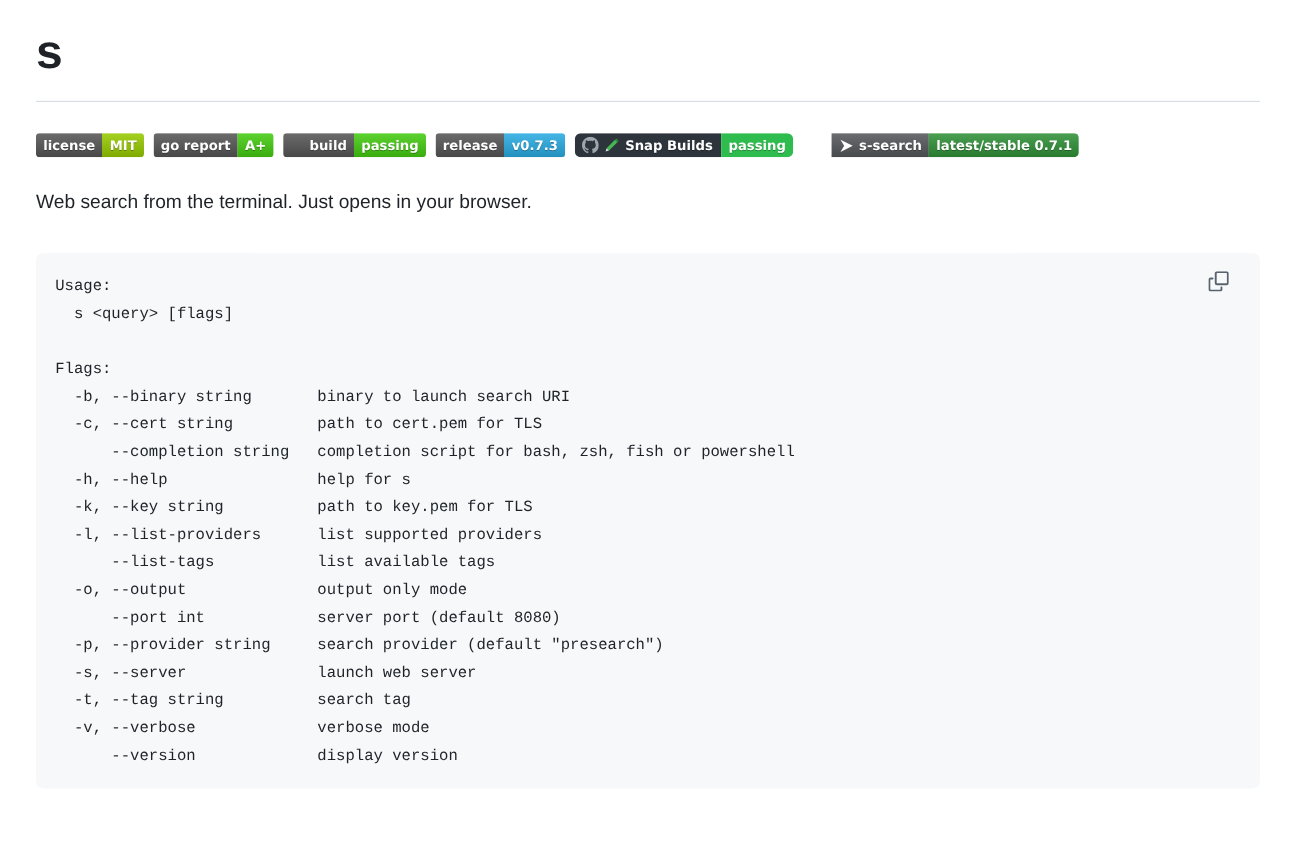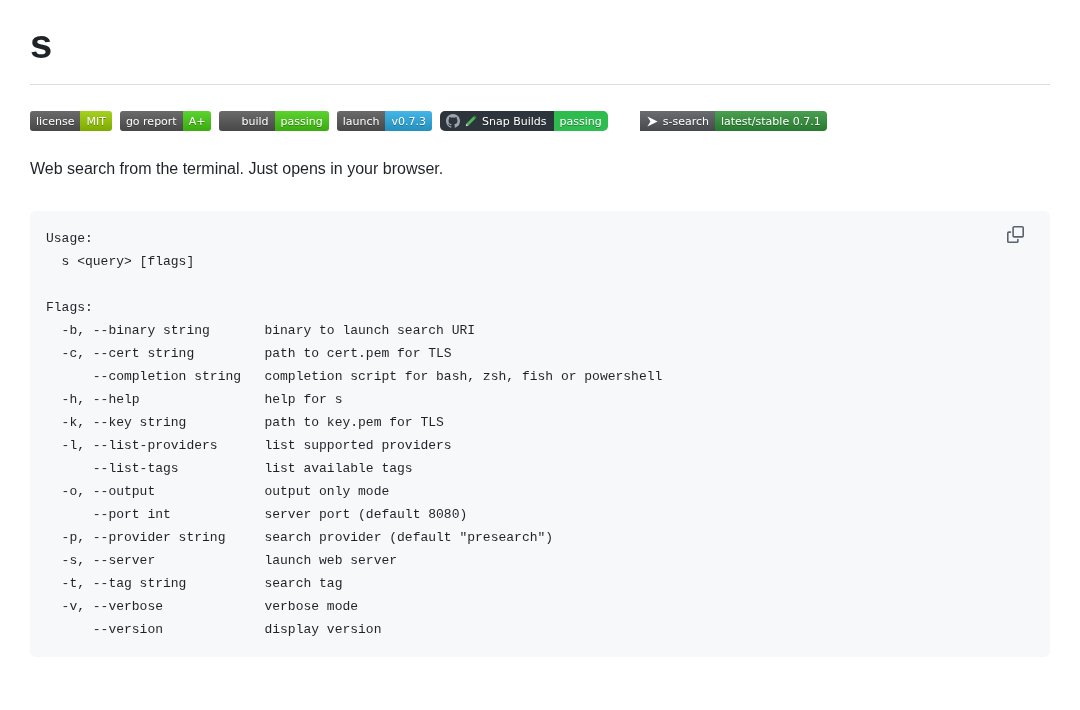--- a/index.html
+++ b/index.html
@@ -21,20 +21,21 @@
   .badge {
     display: inline-flex; height: 20px; border-radius: 3px; overflow: hidden;
     font-family: "DejaVu Sans", "Liberation Sans", sans-serif;
     font-size: 11px; color: #fff; text-decoration: none;
     text-shadow: 0 1px 0 rgba(0,0,0,0.3);
     white-space: nowrap; cursor: pointer;
   }
   .badge > span {
     display: inline-flex; align-items: center; height: 20px; padding: 0 6px;
     background-image: linear-gradient(180deg, rgba(255,255,255,0.13), rgba(0,0,0,0.16));
+    font-weight: bold;
   }
   .badge .b-label { gap: 4px; }
   .badge-gh { border-radius: 5px; }
   .badge-gh > span { background-image: none; }
   .badge-gh .b-label { padding: 0 7px 0 6px; gap: 5px; }
   .badge-snap { border-radius: 4px; }
   .icon { display: inline-flex; flex: none; }
 
   .description { margin: 26px 0 30px; font-size: 16px; line-height: 24px; }
 
@@ -72,21 +73,21 @@
       <span class="b-label" style="background-color: rgb(85, 85, 85);">go report</span>
       <span class="b-value" style="background-color: rgb(68, 204, 17);">A+</span>
     </a>
 
     <a class="badge">
       <span class="b-label" style="background-color: rgb(85, 85, 85); padding-left: 22px;">build</span>
       <span class="b-value" style="background-color: rgb(68, 204, 17);">passing</span>
     </a>
 
     <a class="badge">
-      <span class="b-label" style="background-color: rgb(85, 85, 85);">launch</span>
+      <span class="b-label" style="background-color: rgb(85, 85, 85);">release</span>
       <span class="b-value" style="background-color: rgb(41, 171, 226);">v0.7.3</span>
     </a>
 
     <a class="badge badge-gh">
       <span class="b-label" style="background-color: rgb(46, 52, 59);">
         <span class="icon">
           <svg width="14" height="14" viewBox="0 0 16 16" fill="#9da6ad">
               <path d="M8 0C3.58 0 0 3.58 0 8c0 3.54 2.29 6.53 5.47 7.59.4.07.55-.17.55-.38 0-.19-.007-.693-.01-1.36-2.226.483-2.695-1.073-2.695-1.073-.364-.924-.89-1.17-.89-1.17-.725-.496.056-.486.056-.486.803.056 1.225.824 1.225.824.714 1.223 1.873.87 2.33.665.072-.517.278-.87.507-1.07-1.777-.2-3.644-.888-3.644-3.953 0-.873.31-1.587.823-2.147-.09-.202-.36-1.015.07-2.117 0 0 .67-.215 2.2.82.64-.178 1.32-.266 2-.27.68.004 1.36.092 2 .27 1.52-1.035 2.19-.82 2.19-.82.43 1.102.16 1.915.08 2.117.51.56.82 1.274.82 2.147 0 3.073-1.87 3.75-3.65 3.947.28.24.54.73.54 1.48 0 1.07-.01 1.93-.01 2.19 0 .21.14.46.55.38A8.01 8.01 0 0 0 16 8c0-4.42-3.58-8-8-8z"></path>
             </svg>
         </span>

